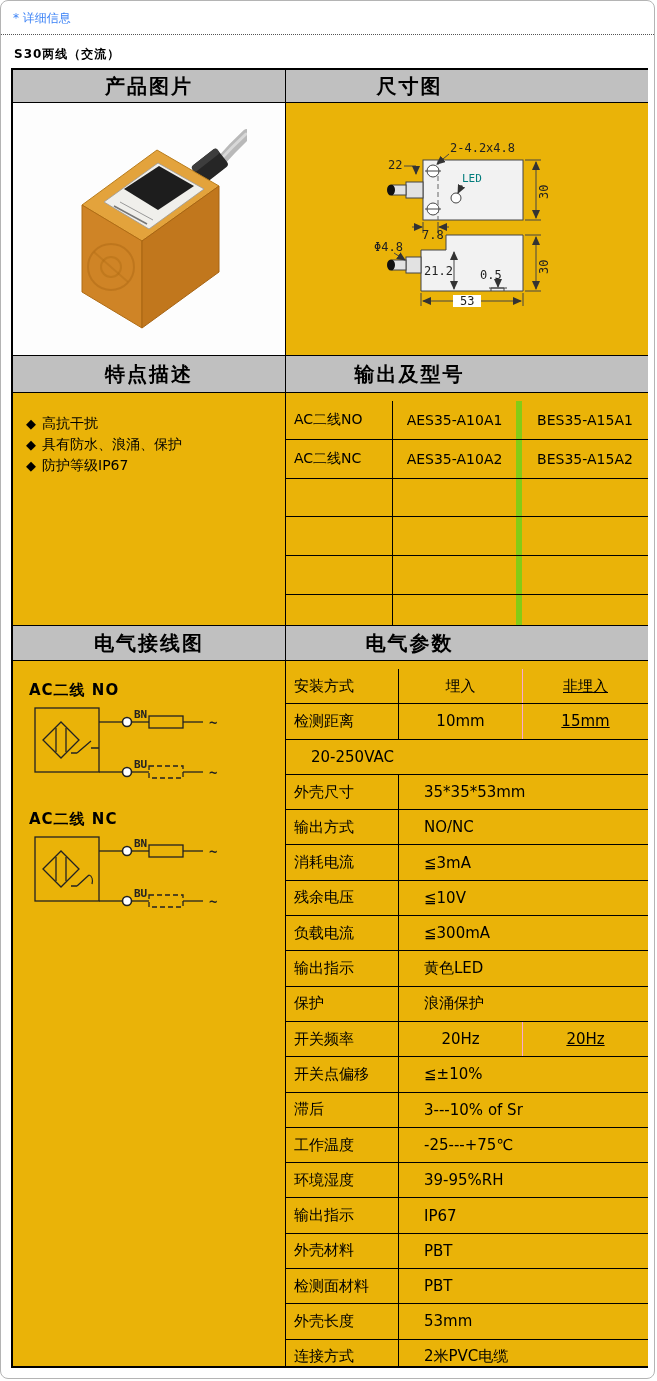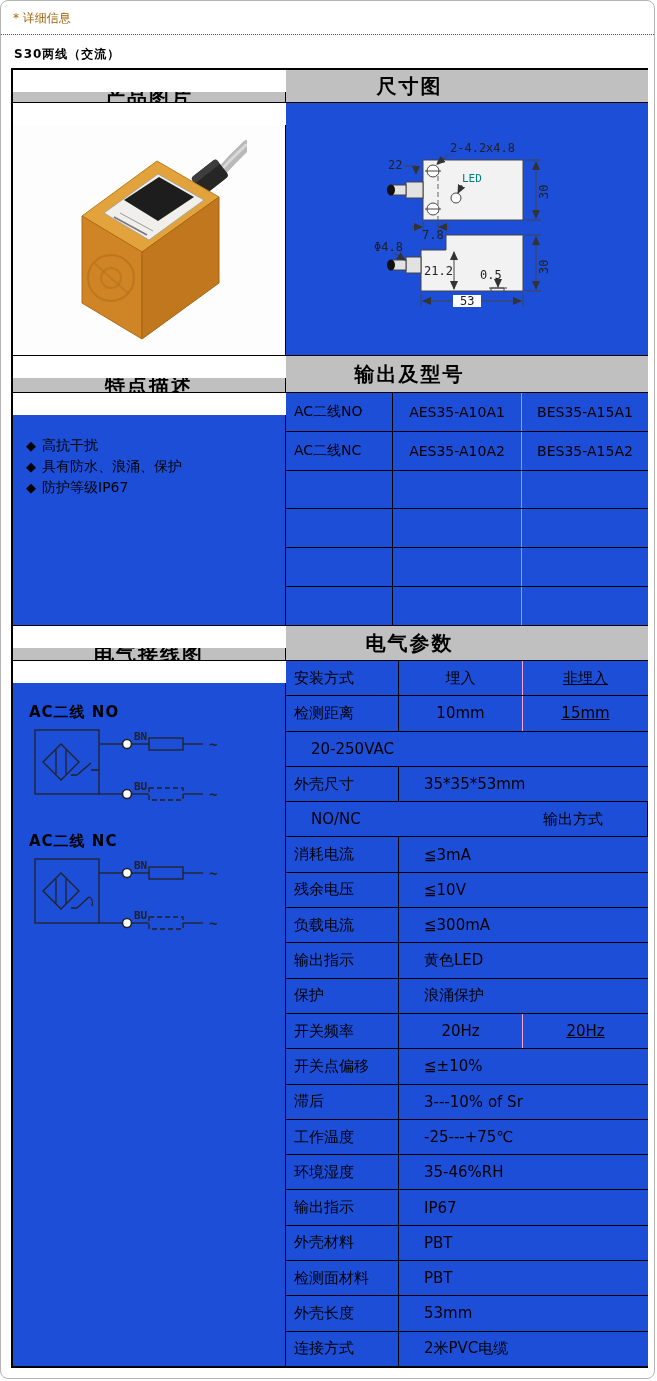--- a/index.html
+++ b/index.html
@@ -8,57 +8,57 @@
     width:657px; height:1381px;
     font-family:"DejaVu Sans","Liberation Sans",sans-serif;
     color:#000; position:relative;
   }
   .page {
     position:absolute; left:0; top:0; width:655px; height:1379px;
     border:1px solid #b4b4b4; border-radius:8px; background:#fff; overflow:hidden;
   }
   .info-bar {
     padding:9px 12px 7px 12px;
-    font-size:12px; color:#a16207;
+    font-size:12px; color:#3b82f6;
     border-bottom:1px dotted #555;
   }
   .doc-title {
     padding:11px 0 5px 13px;
     font-size:12px; font-weight:bold; letter-spacing:1px;
   }
   .main-table {
     margin-left:10px; width:637px; height:1300px;
     display:grid;
     grid-template-columns:273px 362px;
     grid-template-rows:33px 253px 37px 233px 35px 1fr;
     border:2px solid #000;
   }
-  .cell { border-bottom:1px solid #000; overflow:hidden; background:#1d4ed8; }
-  .cell.left { border-right:1px solid #000;margin-top:22px; }
+  .cell { border-bottom:1px solid #000; overflow:hidden; background:#eab308; }
+  .cell.left { border-right:1px solid #000; }
   .cell.lastrow { border-bottom:none; }
   .hdr {
     background:#c0c0c0;
     display:flex; align-items:center; justify-content:center;
     font-size:20px; font-weight:bold; letter-spacing:2px;
   }
   .hdr.right-hdr { padding-right:115px; }
   
   .photo-cell { display:flex; align-items:center; justify-content:center; background:#fdfdfd; }
   
   .features-cell { padding:20px 8px 0 13px; }
   .feature-item { display:flex; align-items:flex-start; font-size:14px; line-height:21px; }
   .feature-item .bullet { font-size:13px; margin-right:6px; }
   
-  .vtable { display:flex; flex-direction:column; height:100%; }
+  .vtable { display:flex; flex-direction:column; height:100%;margin-top:8px; }
   .vtable .vrow { flex:1; display:flex; border-bottom:1px solid #000; }
   .vtable .vrow:last-child { border-bottom:none; }
   
   .ocell { display:flex; align-items:center; font-size:14px; }
   .ocell.c1 { width:107px; border-right:1px solid #000; padding-left:8px; }
-  .ocell.c2 { width:129px; border-right:1px solid #84cc16; justify-content:center; }
+  .ocell.c2 { width:129px; border-right:6px solid #84cc16; justify-content:center; }
   .ocell.c3 { flex:1; justify-content:center; }
   
   .pcell { display:flex; align-items:center; font-size:15px; }
   .pcell.plabel { width:113px; border-right:1px solid #000; padding-left:8px; }
   .pcell.pval1 { width:124px; border-right:1px solid #f9a8d4; justify-content:center; }
   .pcell.pval2 { flex:1; justify-content:center;text-decoration:underline; }
   .pcell.pspan { flex:1; padding-left:25px; }
   
   .wiring-cell { padding:12px 0 0 14px; }
   .wiring-title { font-size:15px; font-weight:bold; letter-spacing:1px; margin:8px 0 2px 2px; }
@@ -310,22 +310,22 @@
             <div class="pcell pval2">15mm</div>
           </div>
           <div class="vrow">
             <div class="pcell pspan">20-250VAC</div>
           </div>
           <div class="vrow">
             <div class="pcell plabel">外壳尺寸</div>
             <div class="pcell pspan">35*35*53mm</div>
           </div>
           <div class="vrow">
+            <div class="pcell plabel">输出方式</div>
             <div class="pcell pspan">NO/NC</div>
-            <div class="pcell plabel">输出方式</div>
           </div>
           <div class="vrow">
             <div class="pcell plabel">消耗电流</div>
             <div class="pcell pspan">≦3mA</div>
           </div>
           <div class="vrow">
             <div class="pcell plabel">残余电压</div>
             <div class="pcell pspan">≦10V</div>
           </div>
           <div class="vrow">
@@ -352,21 +352,21 @@
           <div class="vrow">
             <div class="pcell plabel">滞后</div>
             <div class="pcell pspan">3---10% of Sr</div>
           </div>
           <div class="vrow">
             <div class="pcell plabel">工作温度</div>
             <div class="pcell pspan">-25---+75℃</div>
           </div>
           <div class="vrow">
             <div class="pcell plabel">环境湿度</div>
-            <div class="pcell pspan">35-46%RH</div>
+            <div class="pcell pspan">39-95%RH</div>
           </div>
           <div class="vrow">
             <div class="pcell plabel">输出指示</div>
             <div class="pcell pspan">IP67</div>
           </div>
           <div class="vrow">
             <div class="pcell plabel">外壳材料</div>
             <div class="pcell pspan">PBT</div>
           </div>
           <div class="vrow">

